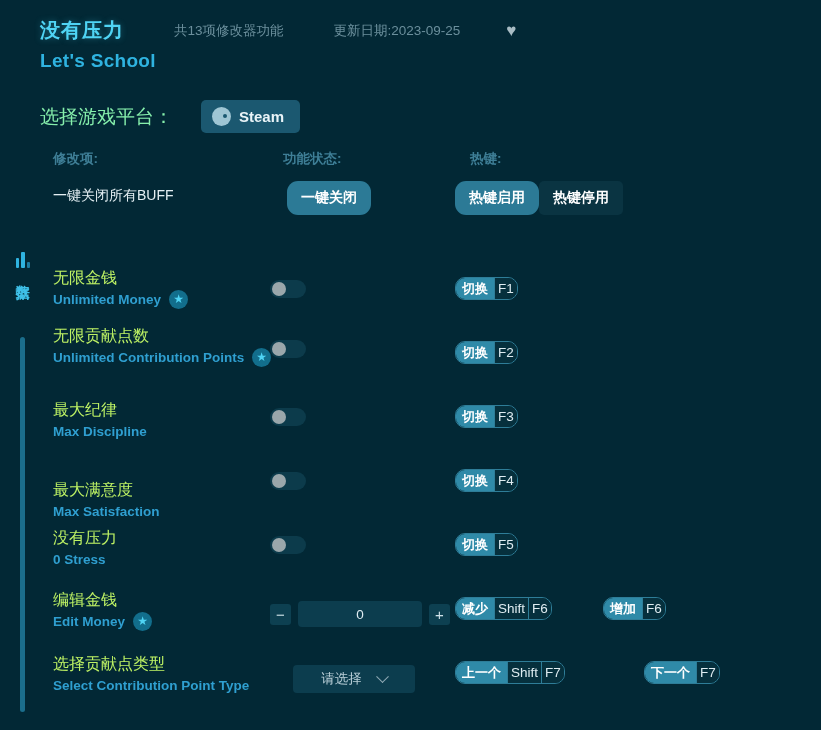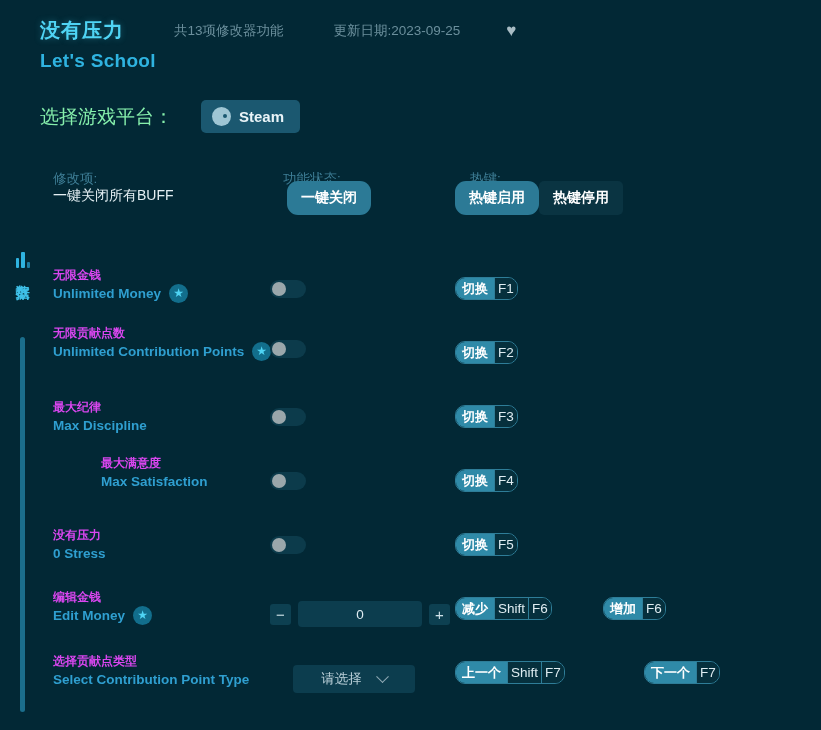--- a/index.html
+++ b/index.html
@@ -49,21 +49,21 @@
   .steam-logo::after {
     content: ""; position: absolute; left: 2.5px; top: 11px;
     width: 8px; height: 2.2px; background: #9fc6d4;
     transform: rotate(25deg); border-radius: 2px;
   }
   .steam-txt { color: #e9f4f8; font-size: 15px; font-weight: bold; }
 
   
   .col-heads { position: absolute; left: 0; top: 150px; width: 821px; height: 20px; }
   .col-heads span {
-    position: absolute; font-size: 13.5px; font-weight: normal; color: #3e7e96; margin-top: 20px;
+    position: absolute; font-size: 13.5px; font-weight: bold; color: #3e7e96;
   }
   .ch-item { left: 53px; }
   .ch-state { left: 283px; }
   .ch-hot  { left: 470px; }
 
   
   .global-row { position: absolute; left: 0; top: 181px; width: 821px; height: 34px; }
   .gr-name {
     position: absolute; left: 53px; top: 6px;
     font-size: 14px; color: #e4eff3;
@@ -104,21 +104,21 @@
     position: absolute; left: 20px; top: 85px; width: 5px; height: 375px;
     background: #1b6e8c; border-radius: 3px; cursor: pointer;
   }
 
   
   .list { position: absolute; left: 0; top: 252px; width: 821px; }
   .row { position: relative; width: 821px; }
 
   .names { position: absolute; left: 53px; width: 250px; }
   .n-cn {
-    font-size: 12px; font-weight: bold; color: #d946ef; line-height: 1.5;
+    font-size: 16px; font-weight: normal; color: #bef264; line-height: 1.5;
   }
   .n-en {
     font-size: 13.5px; font-weight: bold; color: #2f9fd0; line-height: 1.45;
     display: inline;
   }
   .star {
     display: inline-block; vertical-align: middle;
     width: 19px; height: 19px; border-radius: 50%;
     background: #126e8c; margin-left: 8px; position: relative; cursor: pointer;
   }
@@ -254,21 +254,21 @@
           <div class="n-cn">最大纪律</div>
           <div><span class="n-en">Max Discipline</span></div>
         </div>
         <div class="toggle" style="left: 270px; top: 156px;"></div>
         <div class="hk" style="left: 455px; top: 153px;">
           <span class="lab">切换</span>
           <span class="key">F3</span>
         </div>
       </div>
       <div class="row" style="height: 0px; position: absolute; top: 0px; left: 0px; width: 821px;">
-        <div class="names" style="top: 202px; margin-left: 48px;">
+        <div class="names" style="top: 226px;">
           <div class="n-cn">最大满意度</div>
           <div><span class="n-en">Max Satisfaction</span></div>
         </div>
         <div class="toggle" style="left: 270px; top: 220px;"></div>
         <div class="hk" style="left: 455px; top: 217px;">
           <span class="lab">切换</span>
           <span class="key">F4</span>
         </div>
       </div>
       <div class="row" style="height: 0px; position: absolute; top: 0px; left: 0px; width: 821px;">

